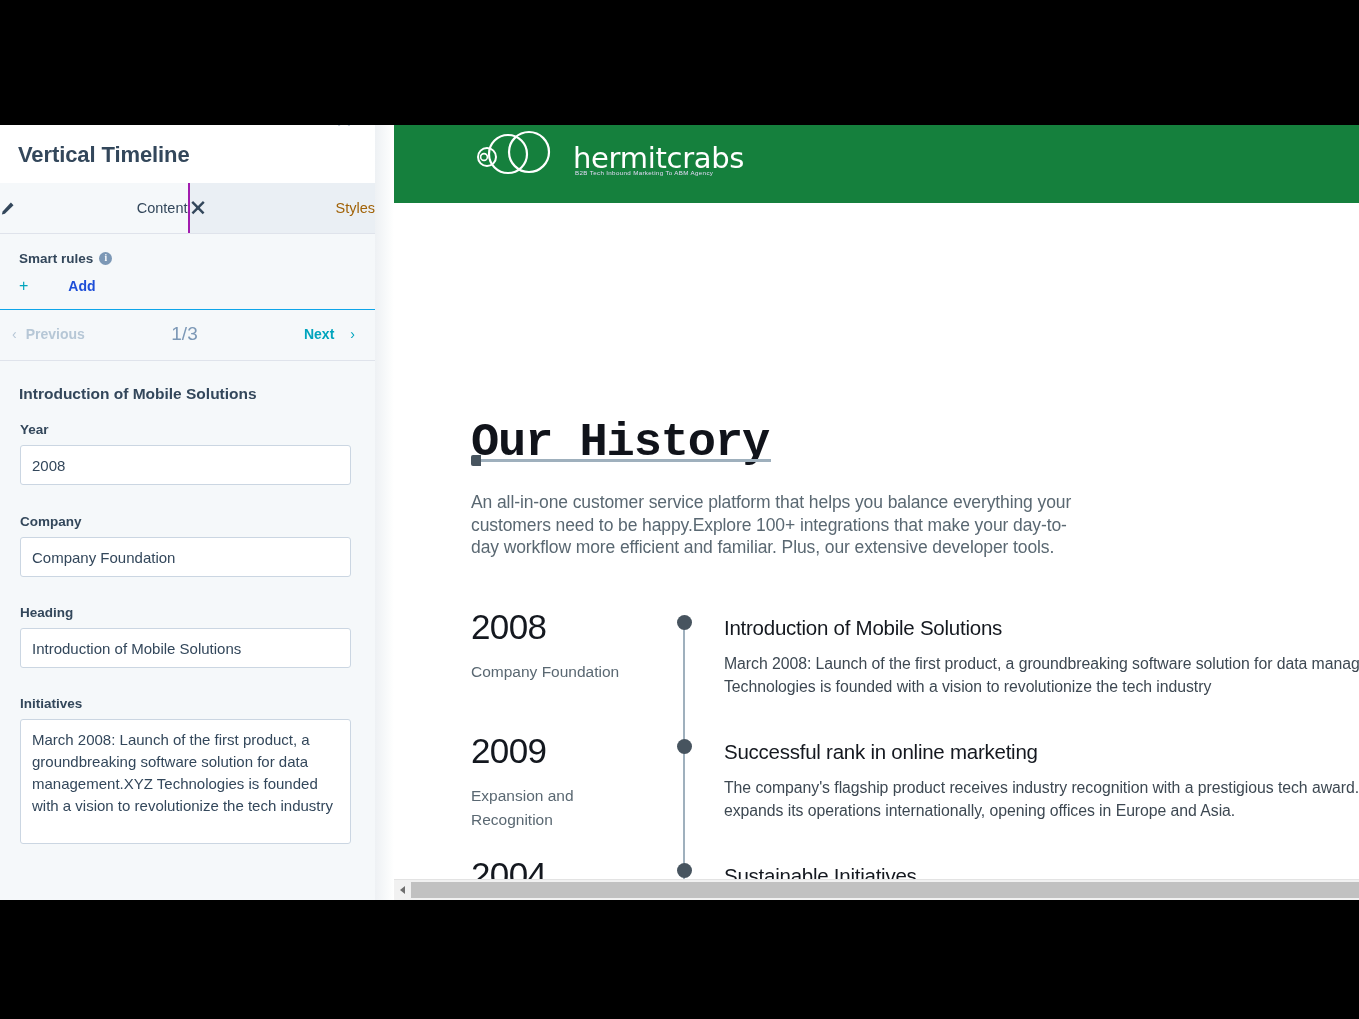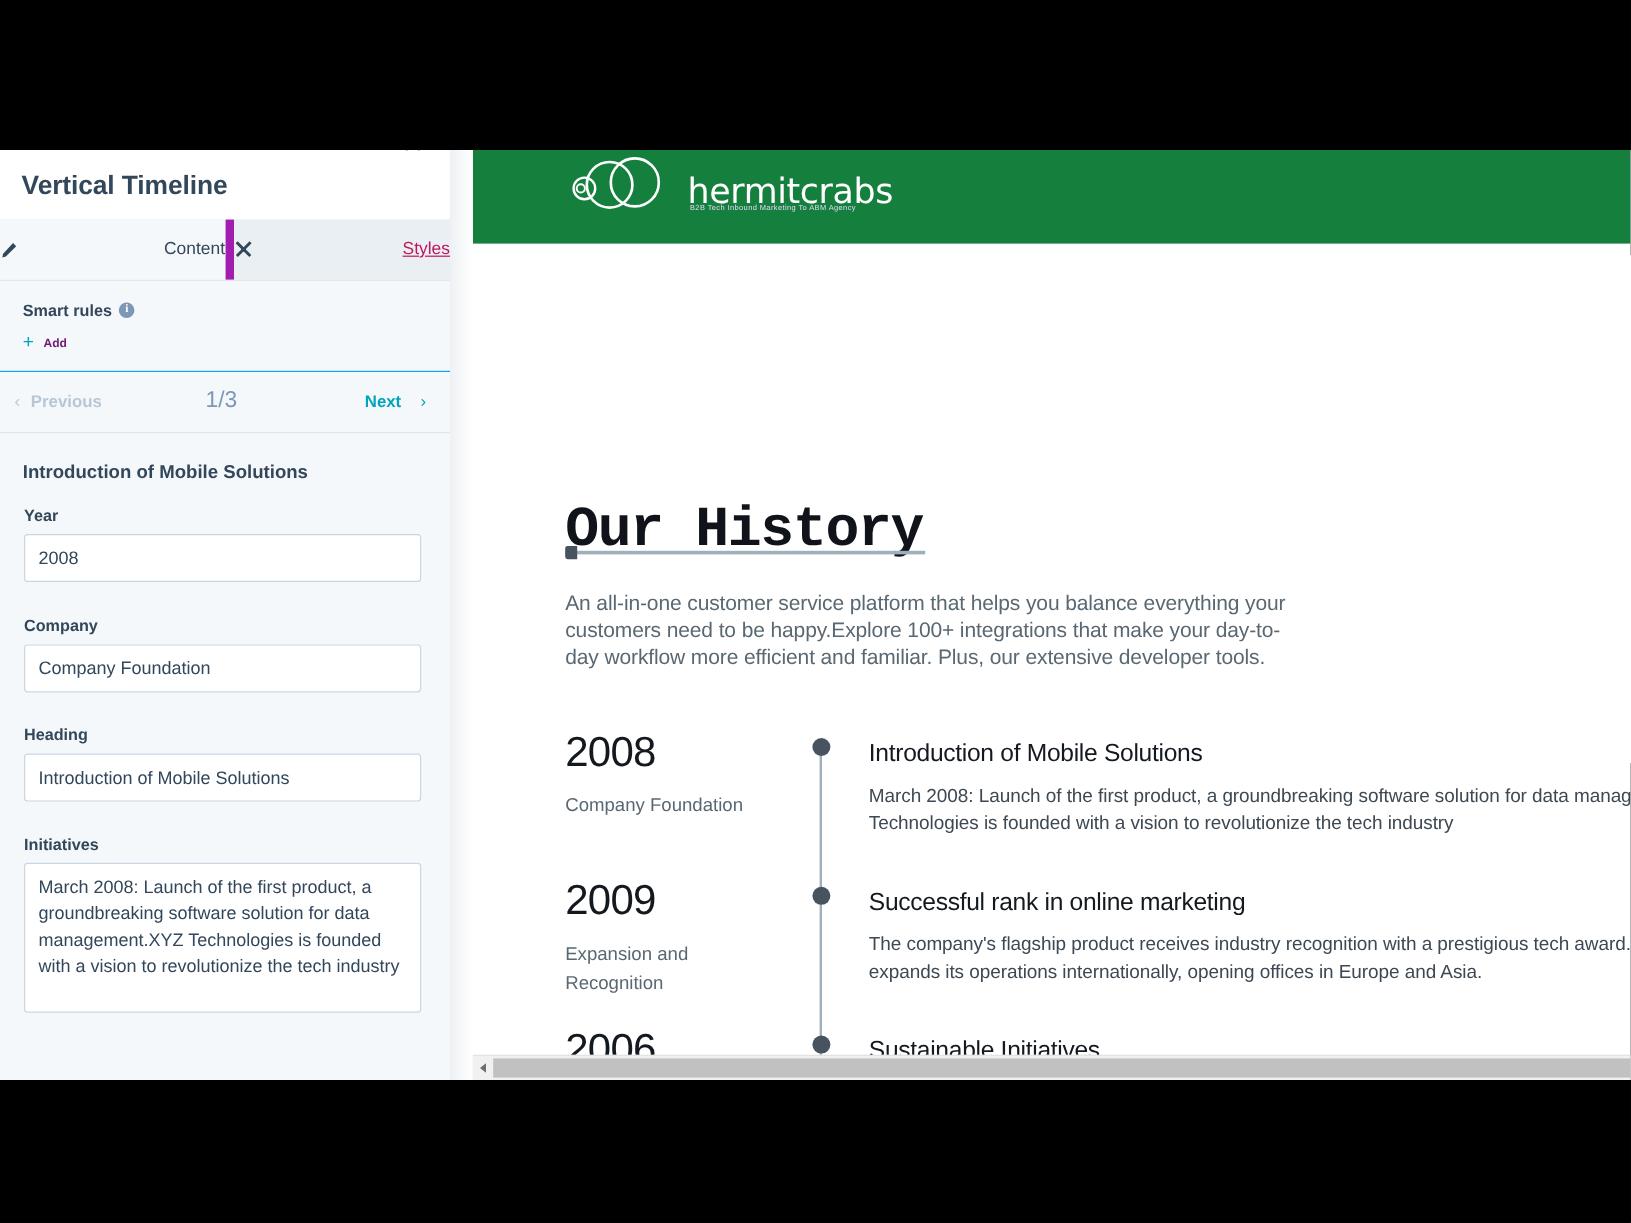--- a/index.html
+++ b/index.html
@@ -89,23 +89,22 @@
     cursor: pointer;
     box-sizing: border-box;
   }
   .tab.active {
     background: #f5f8fa;
     color: #33475b;
     font-weight: normal;
   }
   .tab.inactive {
     background: #eaeff4;
-    color: #be185d;
-    border-left: 7px solid #a21caf;
-    text-decoration: underline;
+    color: #a16207;
+    border-left: 2px solid #a21caf;
   }
   .tab svg { display: block; }
 
   
   .smart-rules-block {
     position: absolute;
     left: 0;
     top: 109px;
     width: 375px;
     height: 76px;
@@ -145,23 +144,24 @@
     gap: 8px;
     cursor: pointer;
   }
   .plus-icon {
     color: #00a4bd;
     font-size: 16px;
     line-height: 1;
     font-weight: normal;
   }
   .add-label {
-    color: #701a75;
-    font-size: 10px;
-    font-weight: bold;
+    color: #1d4ed8;
+    font-size: 14px;
+    font-weight: bold;
+    margin-left: 32px;
   }
 
   
   .pager {
     position: absolute;
     left: 0;
     top: 185px;
     width: 375px;
     height: 51px;
     border-bottom: 1px solid #dfe3eb;
@@ -595,21 +595,21 @@
 
           <div class="tl-row">
             <div class="tl-year">2009</div>
             <div class="tl-company">Expansion and Recognition</div>
             <div class="tl-dot"></div>
             <div class="tl-heading">Successful rank in online marketing</div>
             <div class="tl-desc">The company's flagship product receives industry recognition with a prestigious tech award. The company expands its operations internationally, opening offices in Europe and Asia.</div>
           </div>
 
           <div class="tl-row">
-            <div class="tl-year">2006</div>
+            <div class="tl-year">2004</div>
 
             <div class="tl-dot"></div>
             <div class="tl-heading">Sustainable Initiatives</div>
 
           </div>
         </div>
       </div>
     </div>
 
     <div id="hscroll">

